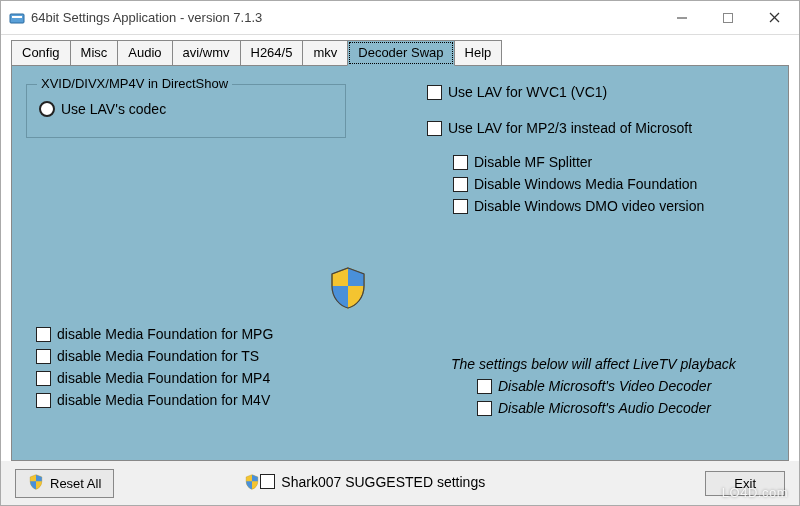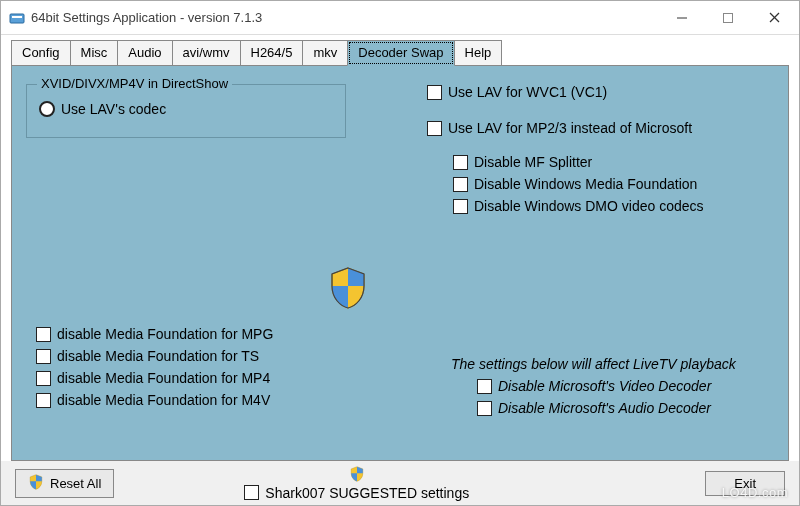--- a/index.html
+++ b/index.html
@@ -143,23 +143,22 @@
       background: #e9e9e9;
       padding: 4px 12px;
       display: inline-flex;
       align-items: center;
       gap: 6px;
       font-size: 13px;
     }
     .footer .spacer { flex: 1; }
     .suggested {
       display: flex;
-      align-items: center;
+      align-items: flex-start;
       margin-left: 120px;
-      flex-direction: column;
     }
     .watermark {
       position: absolute;
       right: 12px;
       bottom: 6px;
       color: rgba(255,255,255,0.85);
       font-size: 13px;
       letter-spacing: 0.5px;
       text-shadow: 0 0 3px rgba(0,0,0,0.4);
     }
@@ -236,21 +235,21 @@
       <div class="check-opt indent">
         <span class="check"></span>
         <span>Disable MF Splitter</span>
       </div>
       <div class="check-opt indent">
         <span class="check"></span>
         <span>Disable Windows Media Foundation</span>
       </div>
       <div class="check-opt indent">
         <span class="check"></span>
-        <span>Disable Windows DMO video codecs</span>
+        <span>Disable Windows DMO video version</span>
       </div>
     </div>
 
     <div class="shield-big">
       <svg width="44" height="44" viewBox="0 0 44 44">
         <path d="M22 2 L38 8 V20 C38 32 30 40 22 42 C14 40 6 32 6 20 V8 Z" fill="#f4c430" stroke="#b58900" stroke-width="1"></path>
         <path d="M22 2 L38 8 V20 L22 20 Z" fill="#4a90d9"></path>
         <path d="M6 20 L22 20 V42 C14 40 6 32 6 20 Z" fill="#4a90d9"></path>
         <path d="M22 2 L38 8 V20 C38 32 30 40 22 42 C14 40 6 32 6 20 V8 Z" fill="none" stroke="#444" stroke-width="1.2"></path>
       </svg>

